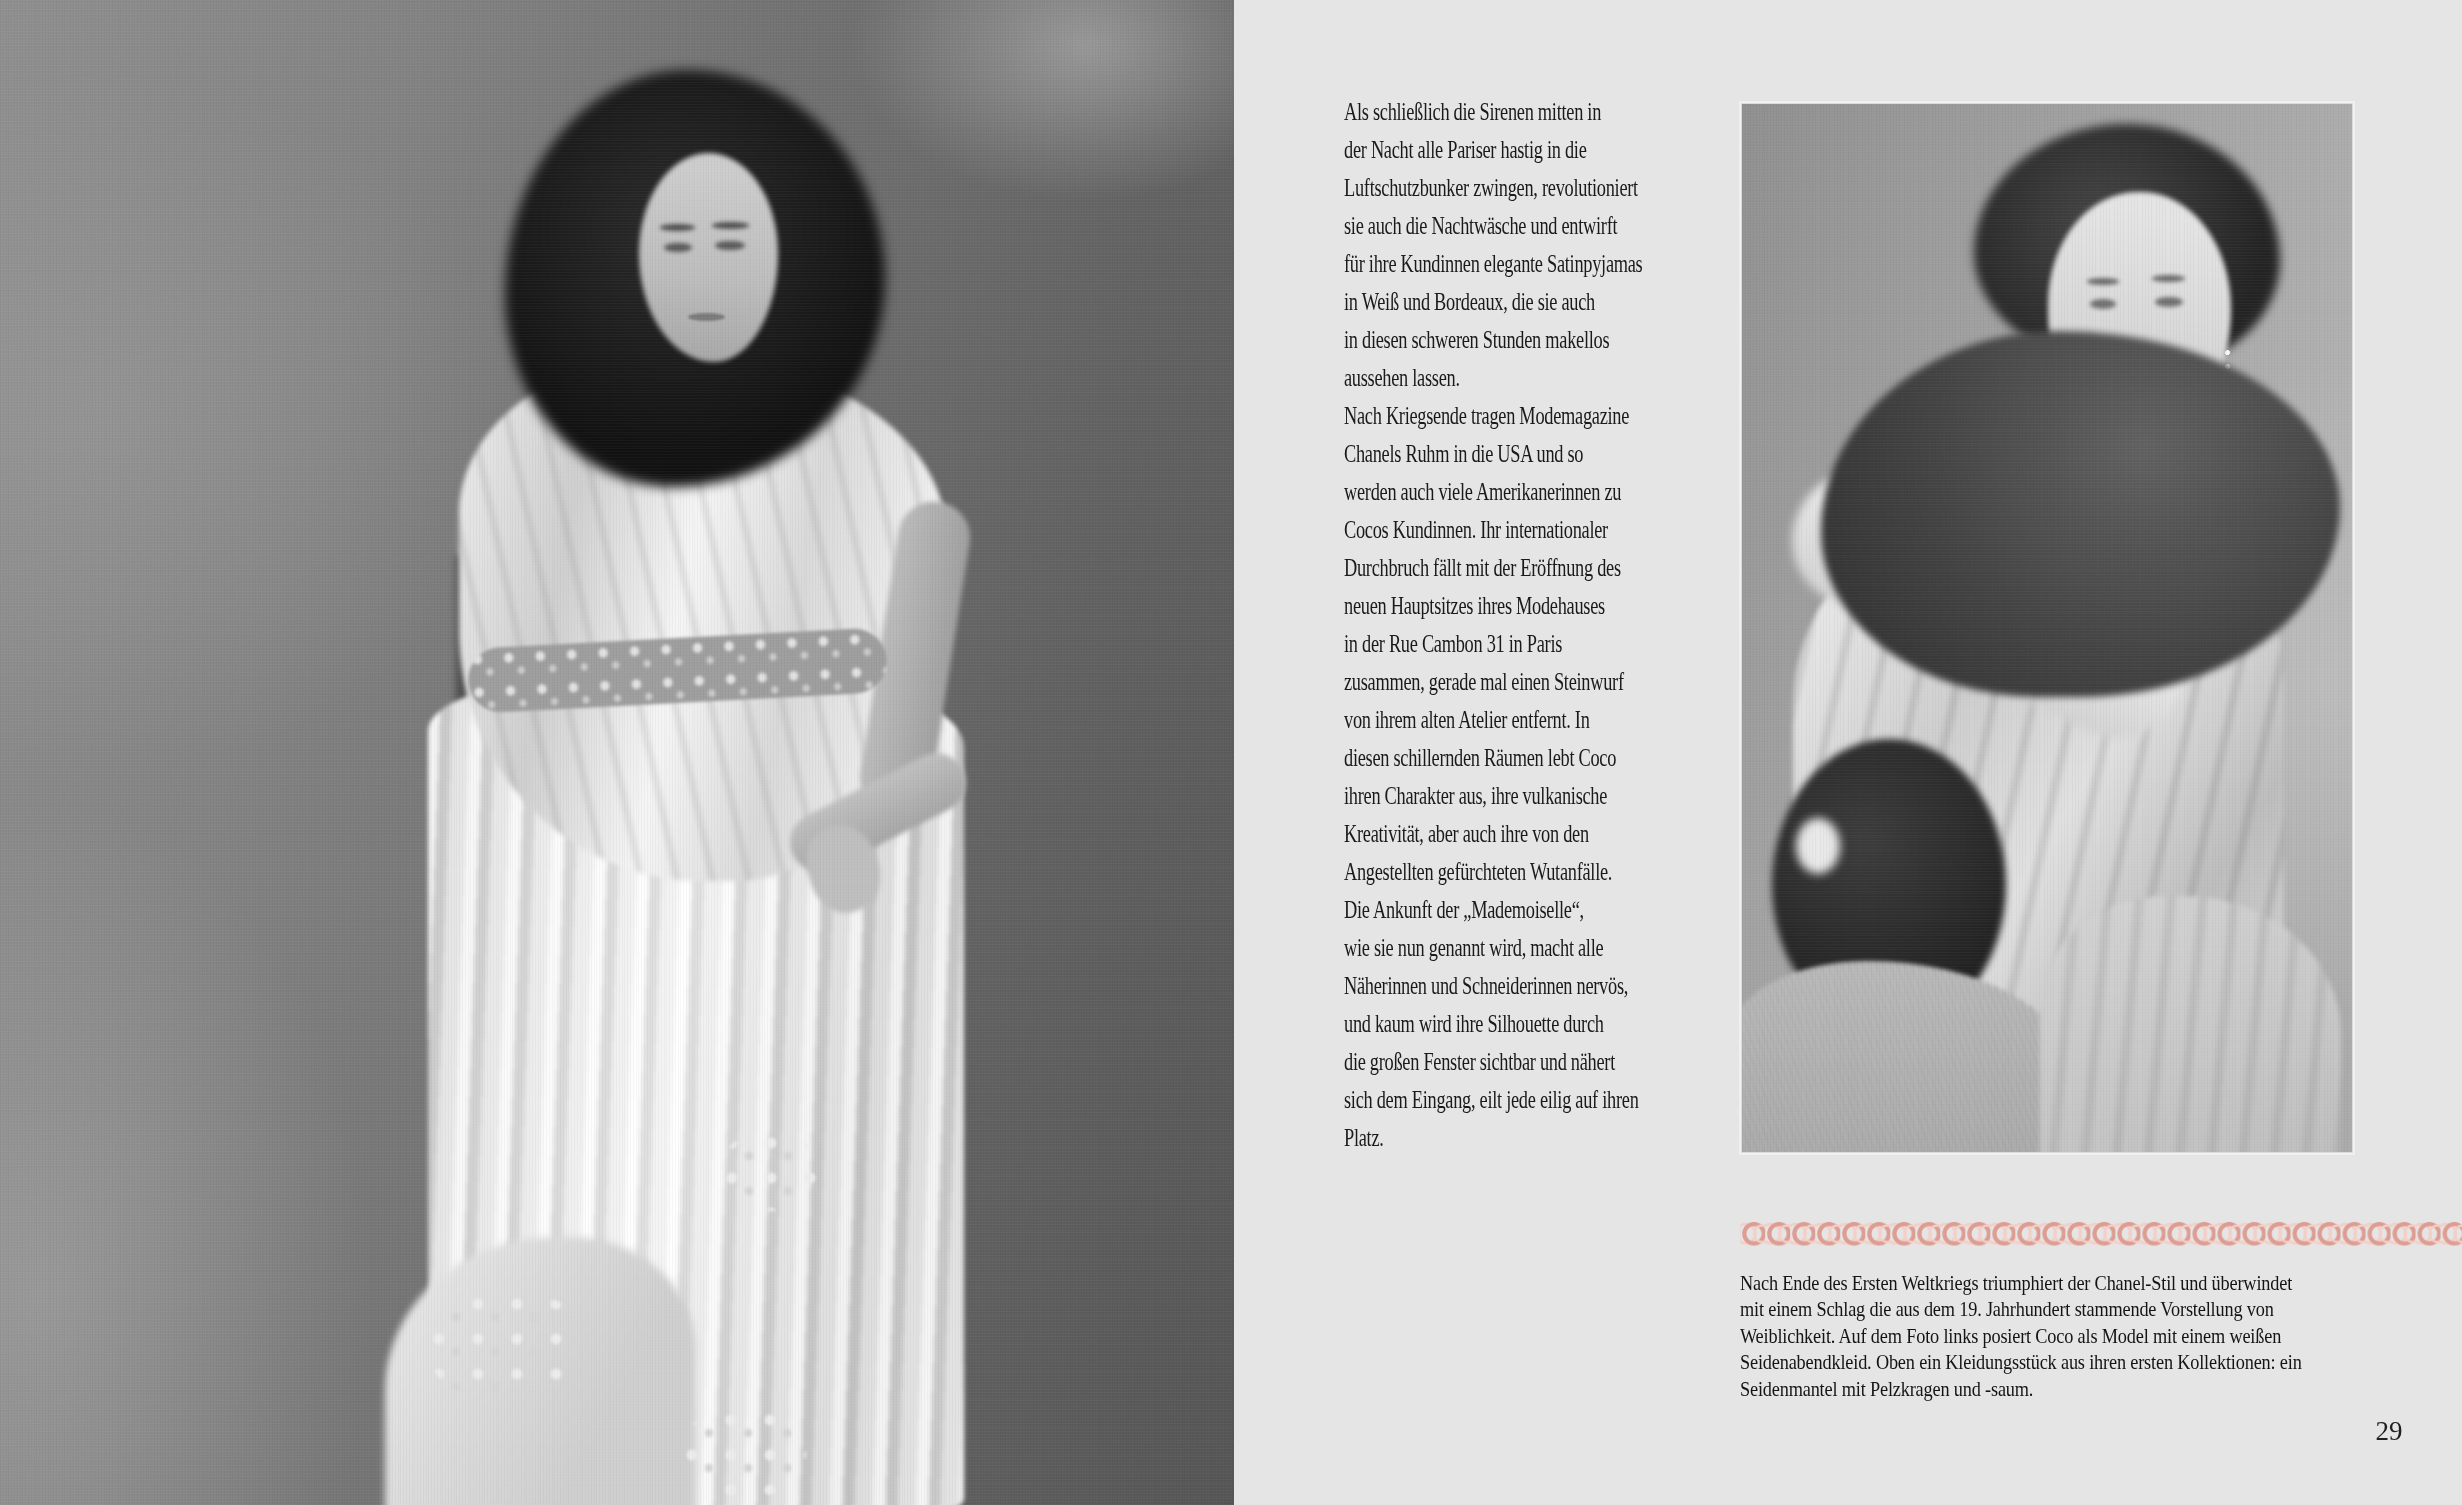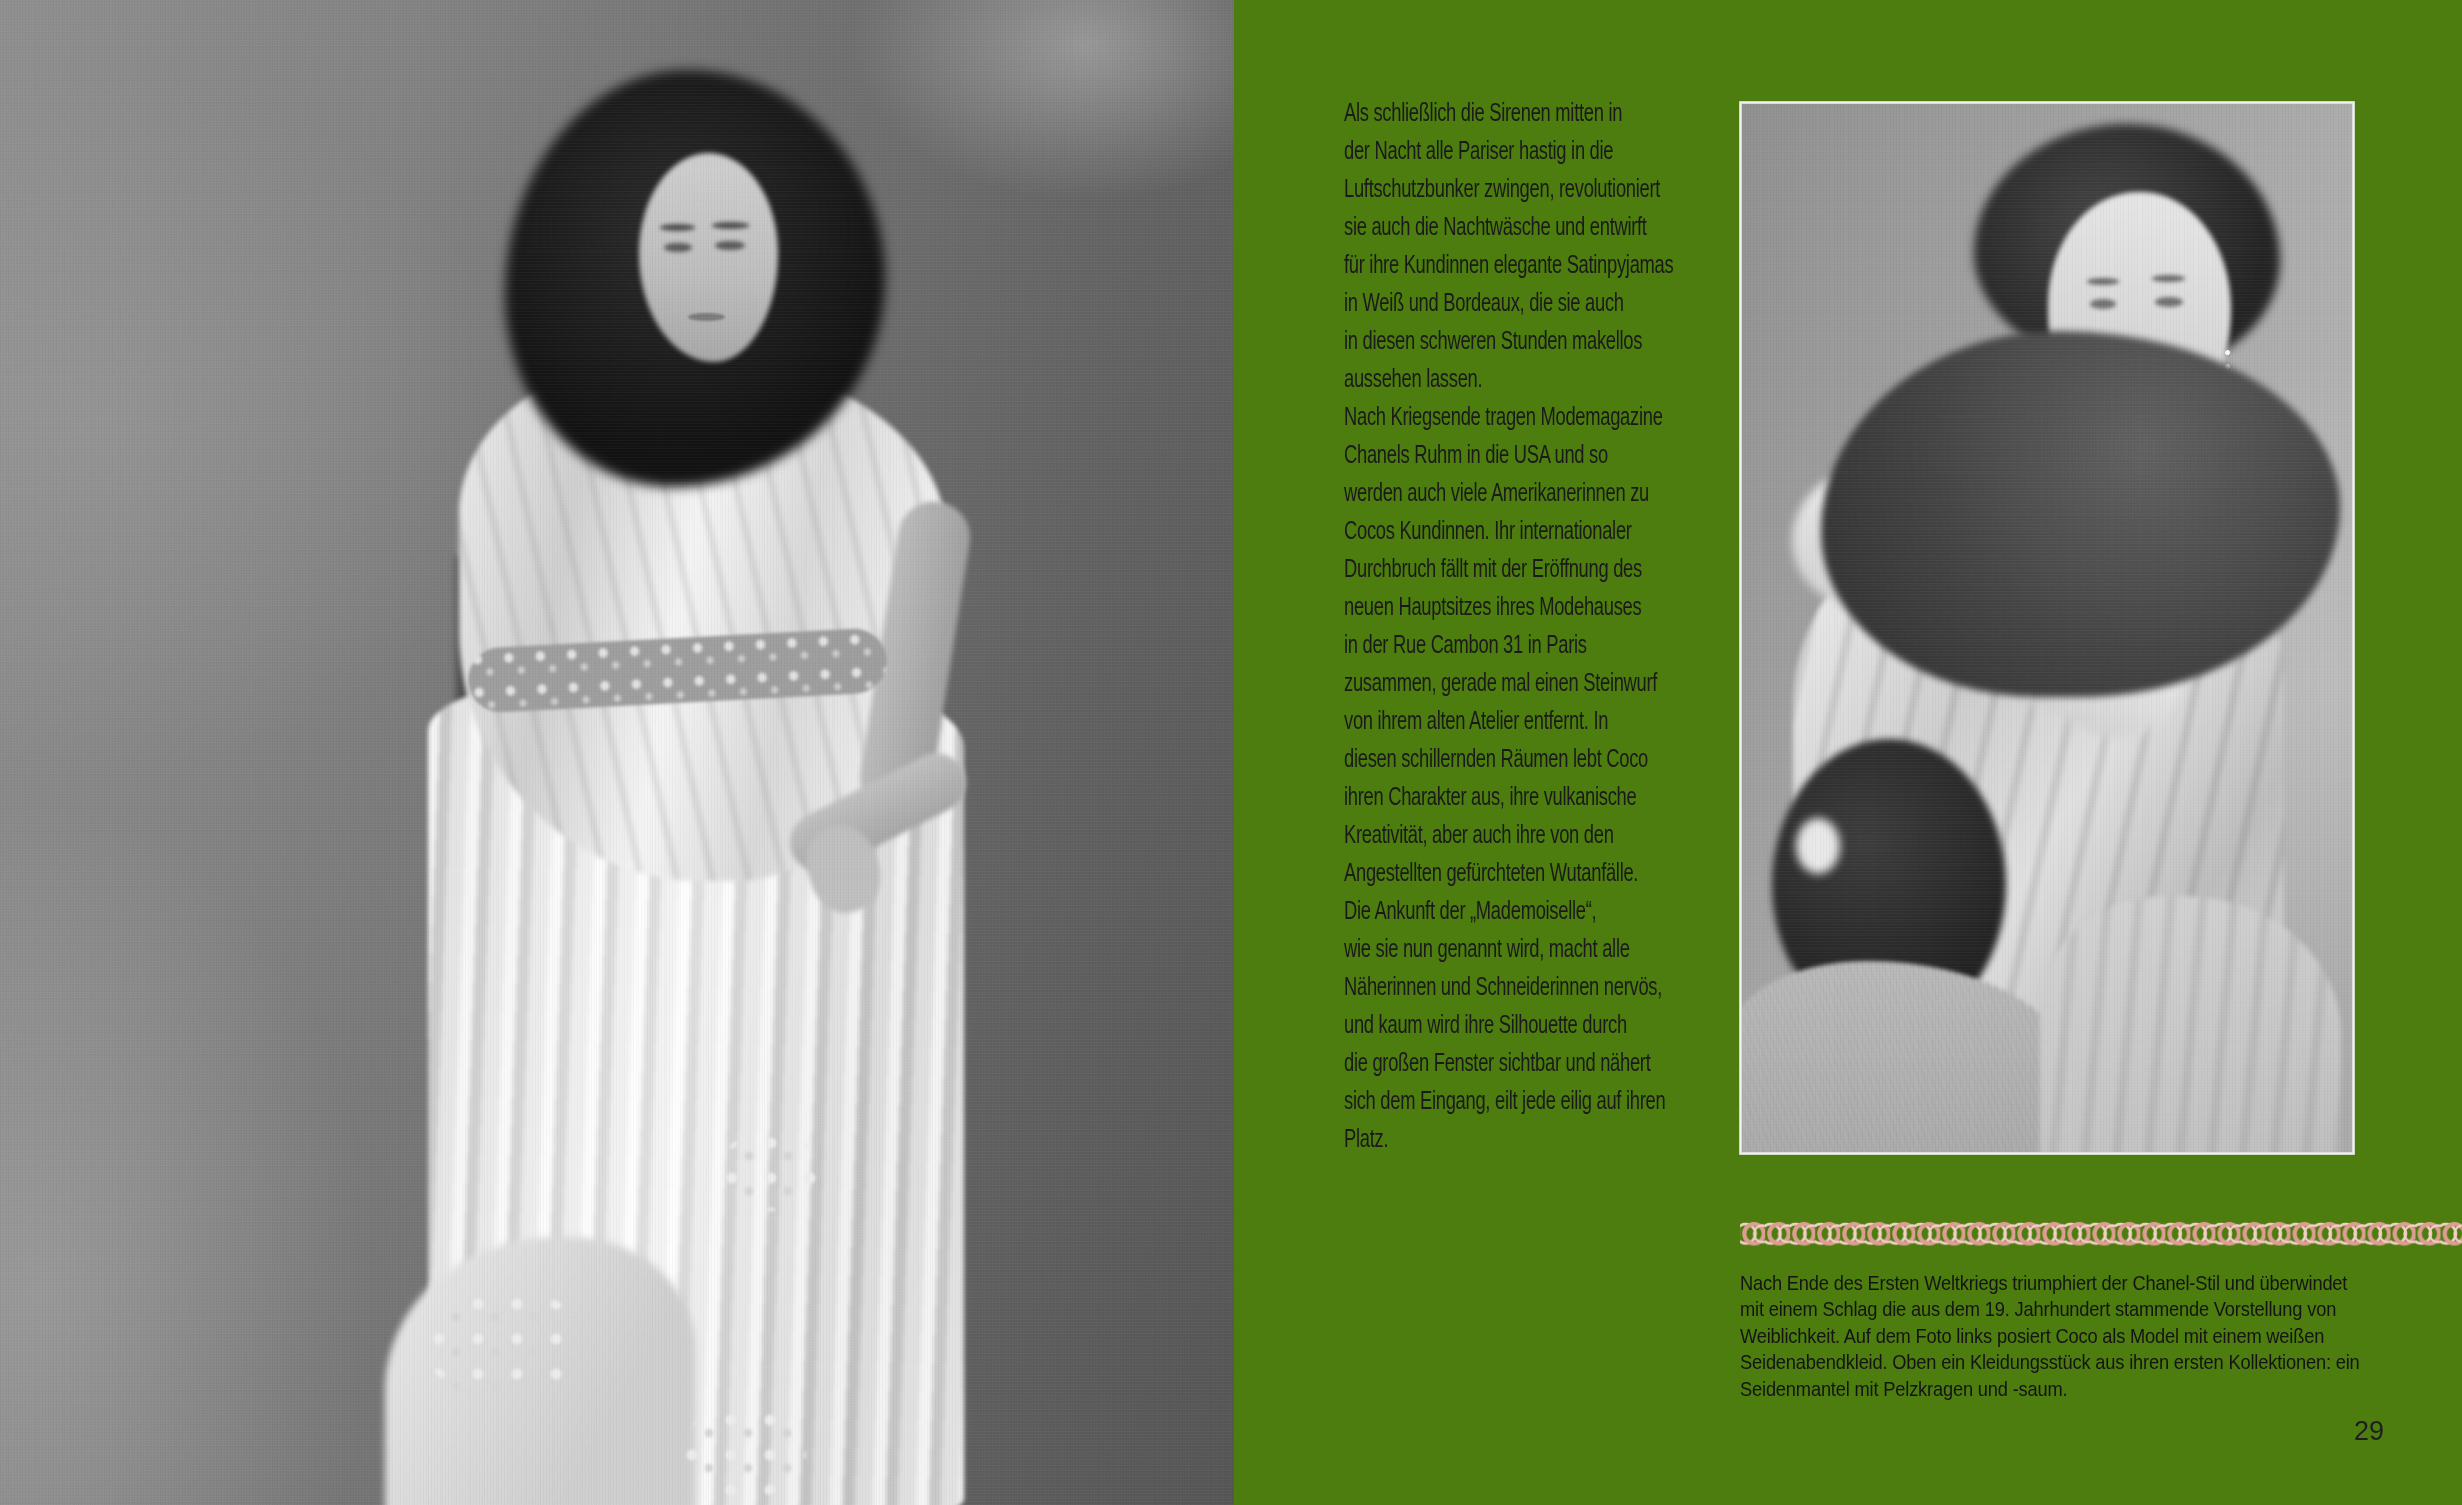--- a/index.html
+++ b/index.html
@@ -1,22 +1,22 @@
 <!DOCTYPE html>
 <html style="font-size:15px"><head>
 <meta charset="utf-8">
 <style>
   html, body { margin: 0; padding: 0; background: #ffffff; }
   .spread {
     position: relative;
     width: 2462px;
     height: 1505px;
-    background: #4d7c0f;
+    background: #e5e5e5;
     overflow: hidden;
-    font-family: Liberation Sans, sans-serif;
+    font-family: Liberation Serif, serif;
   }
 
   
   .photo-left {
     position: absolute;
     left: 0; top: 0;
     width: 1234px; height: 1505px;
     overflow: hidden;
     background:
       radial-gradient(ellipse 389px 259px at 88% 3%, rgba(200,200,200,.50), rgba(200,200,200,0) 60%),
@@ -238,21 +238,21 @@
     line-height: 26.4px;
     letter-spacing: -0.2px;
     color: #141414;
     white-space: pre;
   }
 
   .page-number {
     position: absolute;
     left: 2354px; top: 1416px;
     width: 70px;
-    text-align: left;
+    text-align: center;
     font-size: 27px;
     color: #1f1f1f;
   }
 </style>
 </head>
 <body>
 
 <div class="spread">
 
   <div class="photo-left">

